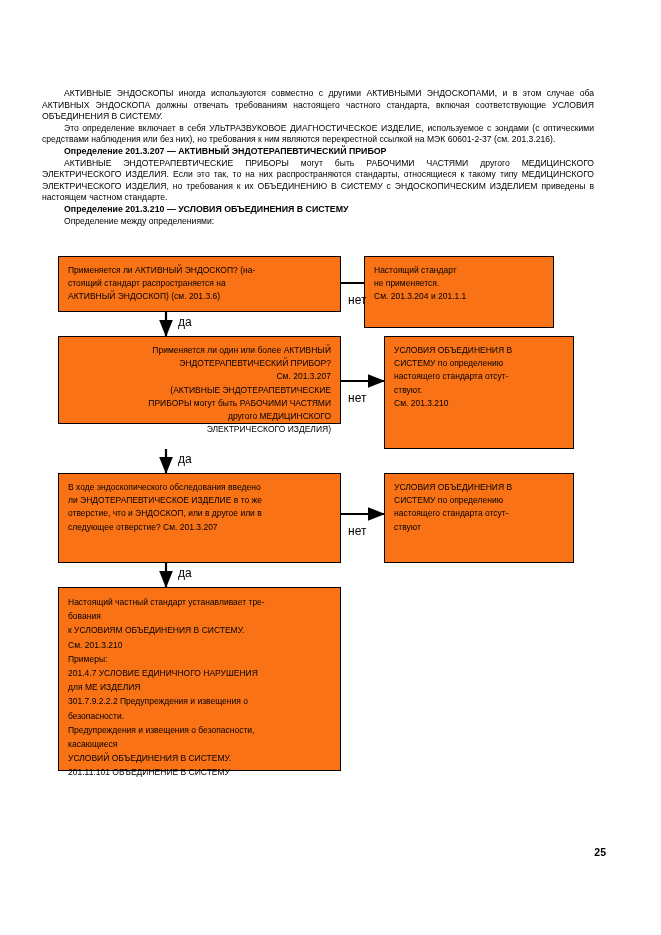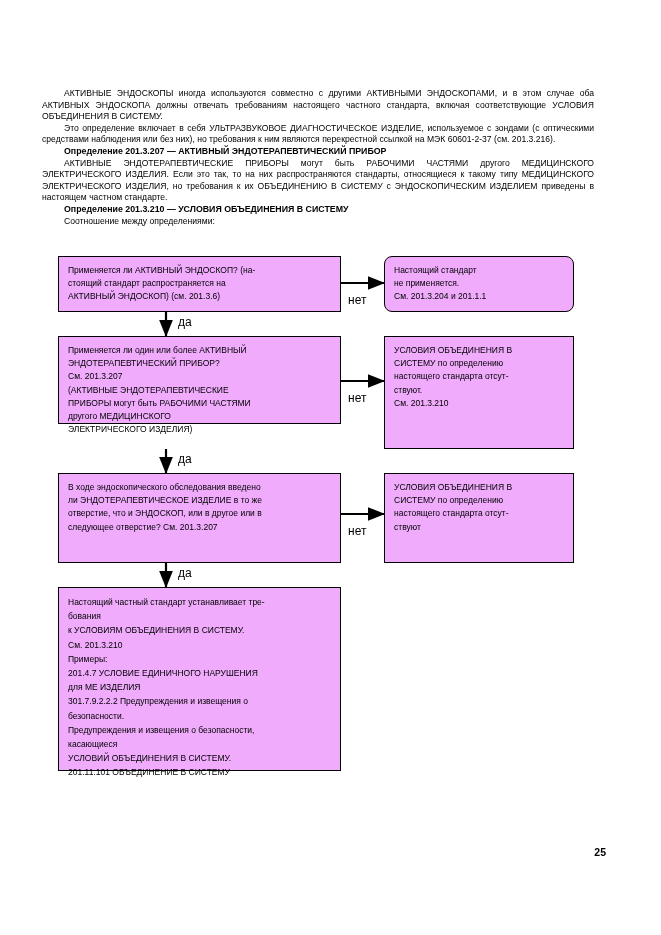--- a/index.html
+++ b/index.html
@@ -61,21 +61,21 @@
     left: 0;
     top: 0;
     width: 661px;
     height: 935px;
     pointer-events: none;
   }
   .fbox {
     position: absolute;
     box-sizing: border-box;
     border: 1.3px solid #000000;
-    background: #f0abfc;
+    background: #f97316;
     font-size: 8.5px;
     line-height: 13.2px;
     padding: 7px 9px 18px 9px;
     pointer-events: auto;
     white-space: pre-line;
   }
 
   
   .flabel {
     position: absolute;
@@ -107,21 +107,21 @@
 
 <div id="page">
 
 
   <div class="body-text">
     <p class="para indent">АКТИВНЫЕ ЭНДОСКОПЫ иногда используются совместно с другими АКТИВНЫМИ ЭНДОСКОПАМИ, и в этом случае оба АКТИВНЫХ ЭНДОСКОПА должны отвечать требованиям настоящего частного стандарта, включая соответствующие УСЛОВИЯ ОБЪЕДИНЕНИЯ В СИСТЕМУ.</p>
     <p class="para indent">Это определение включает в себя УЛЬТРАЗВУКОВОЕ ДИАГНОСТИЧЕСКОЕ ИЗДЕЛИЕ, используемое с зондами (с оптическими средствами наблюдения или без них), но требования к ним являются перекрестной ссылкой на МЭК 60601-2-37 (см. 201.3.216).</p>
     <p class="defhead">Определение 201.3.207 — АКТИВНЫЙ ЭНДОТЕРАПЕВТИЧЕСКИЙ ПРИБОР</p>
     <p class="para indent">АКТИВНЫЕ ЭНДОТЕРАПЕВТИЧЕСКИЕ ПРИБОРЫ могут быть РАБОЧИМИ ЧАСТЯМИ другого МЕДИЦИНСКОГО ЭЛЕКТРИЧЕСКОГО ИЗДЕЛИЯ. Если это так, то на них распространяются стандарты, относящиеся к такому типу МЕДИЦИНСКОГО ЭЛЕКТРИЧЕСКОГО ИЗДЕЛИЯ, но требования к их ОБЪЕДИНЕНИЮ В СИСТЕМУ с ЭНДОСКОПИЧЕСКИМ ИЗДЕЛИЕМ приведены в настоящем частном стандарте.</p>
     <p class="defhead">Определение 201.3.210 — УСЛОВИЯ ОБЪЕДИНЕНИЯ В СИСТЕМУ</p>
-    <p class="para indent">Соотношение между определениями:</p>
+    <p class="para indent">Определение между определениями:</p>
   </div>
 
   <div class="flow">
 
     <svg class="connectors" viewBox="0 0 661 935" width="661" height="935" xmlns="http://www.w3.org/2000/svg">
       <defs>
         <marker id="arrow" markerWidth="9" markerHeight="9" refX="7.5" refY="3.2" orient="auto" markerUnits="strokeWidth">
           <path d="M0,0 L8,3.2 L0,6.4 z" fill="#000000"></path>
         </marker>
       </defs>
@@ -136,25 +136,25 @@
 
       <line x1="340" y1="514" x2="384" y2="514" stroke="#000000" stroke-width="2.2" marker-end="url(#arrow)"></line>
 
       <line x1="166" y1="563" x2="166" y2="587" stroke="#000000" stroke-width="2.2" marker-end="url(#arrow)"></line>
     </svg>
 
     <div class="fbox" style="left:58px; top:256px; width:283px; height:56px;">Применяется ли АКТИВНЫЙ ЭНДОСКОП? (на-
 стоящий стандарт распространяется на
 АКТИВНЫЙ ЭНДОСКОП) (см. 201.3.6)</div>
 
-    <div class="fbox" style="left:384px; top:256px; width:190px; height:56px;border-radius:8px;">Настоящий стандарт
+    <div class="fbox" style="left:364px; top:256px; width:190px; height:72px;">Настоящий стандарт
 не применяется.
 См. 201.3.204 и 201.1.1</div>
 
-    <div class="fbox" style="left:58px; top:336px; width:283px; height:88px;">Применяется ли один или более АКТИВНЫЙ
+    <div class="fbox" style="left:58px; top:336px; width:283px; height:88px;text-align:right;">Применяется ли один или более АКТИВНЫЙ
 ЭНДОТЕРАПЕВТИЧЕСКИЙ ПРИБОР?
 См. 201.3.207
 (АКТИВНЫЕ ЭНДОТЕРАПЕВТИЧЕСКИЕ
 ПРИБОРЫ могут быть РАБОЧИМИ    ЧАСТЯМИ
 другого МЕДИЦИНСКОГО
 ЭЛЕКТРИЧЕСКОГО ИЗДЕЛИЯ)</div>
 
     <div class="fbox" style="left:384px; top:336px; width:190px; height:113px;">УСЛОВИЯ ОБЪЕДИНЕНИЯ В
 СИСТЕМУ по определению
 настоящего стандарта отсут-

